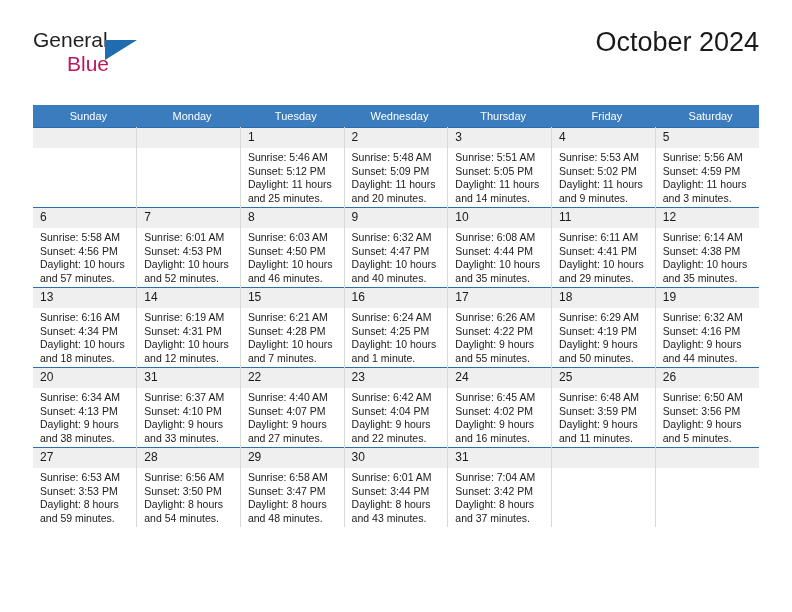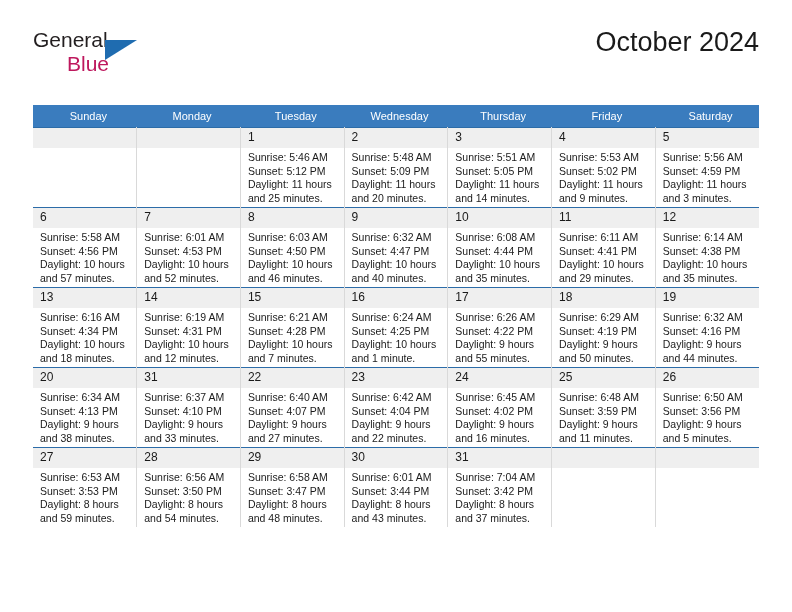--- a/index.html
+++ b/index.html
@@ -351,21 +351,21 @@
             <span class="daynum">31</span>
             <div class="cell-body">
               <div>Sunrise: 6:37 AM</div>
               <div>Sunset: 4:10 PM</div>
               <div class="daylight">Daylight: 9 hours and 33 minutes.</div>
             </div>
           </td>
           <td>
             <span class="daynum">22</span>
             <div class="cell-body">
-              <div>Sunrise: 6:40 AM</div>
+              <div>Sunrise: 4:40 AM</div>
               <div>Sunset: 4:07 PM</div>
               <div class="daylight">Daylight: 9 hours and 27 minutes.</div>
             </div>
           </td>
           <td>
             <span class="daynum">23</span>
             <div class="cell-body">
               <div>Sunrise: 6:42 AM</div>
               <div>Sunset: 4:04 PM</div>
               <div class="daylight">Daylight: 9 hours and 22 minutes.</div>

